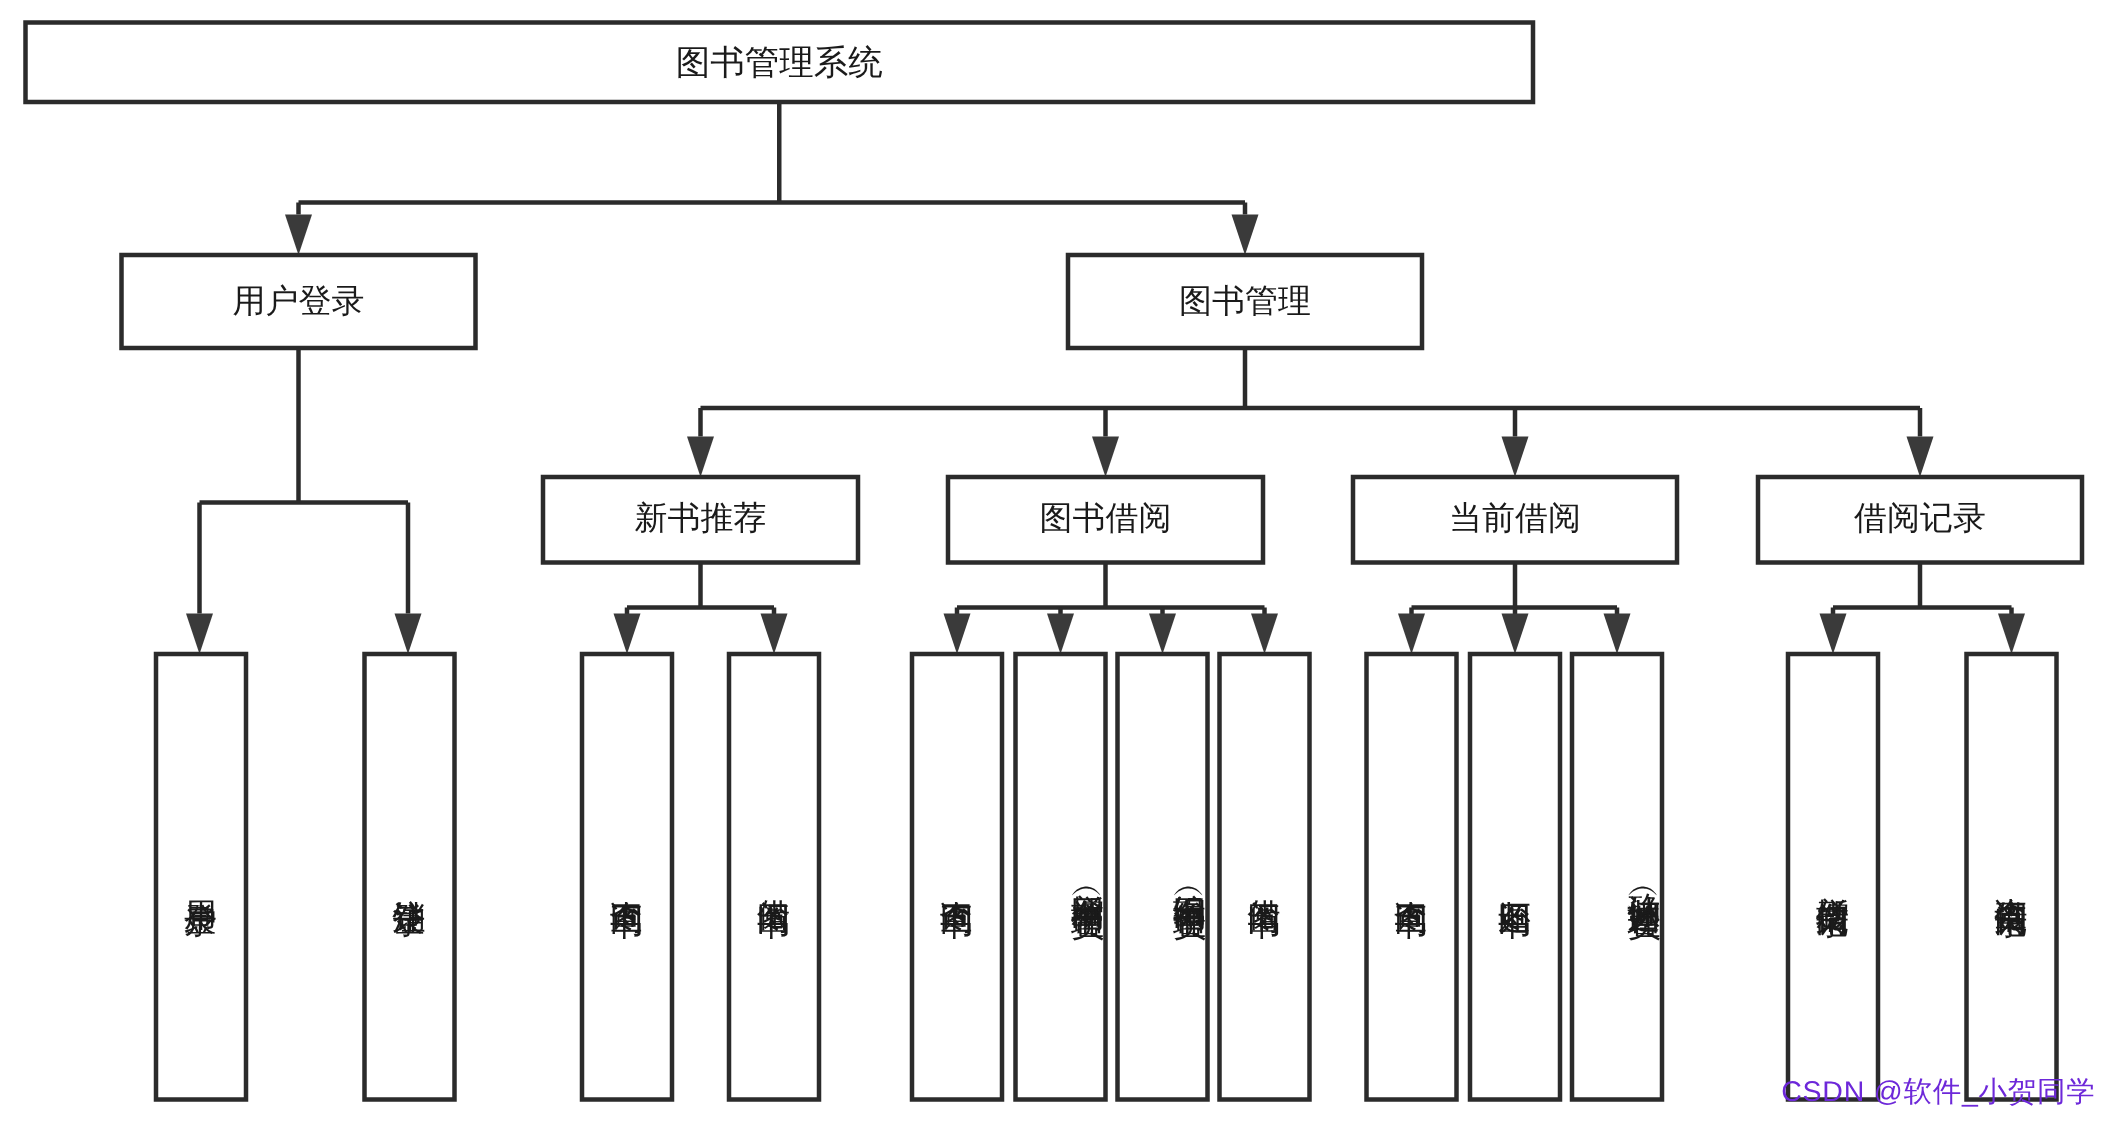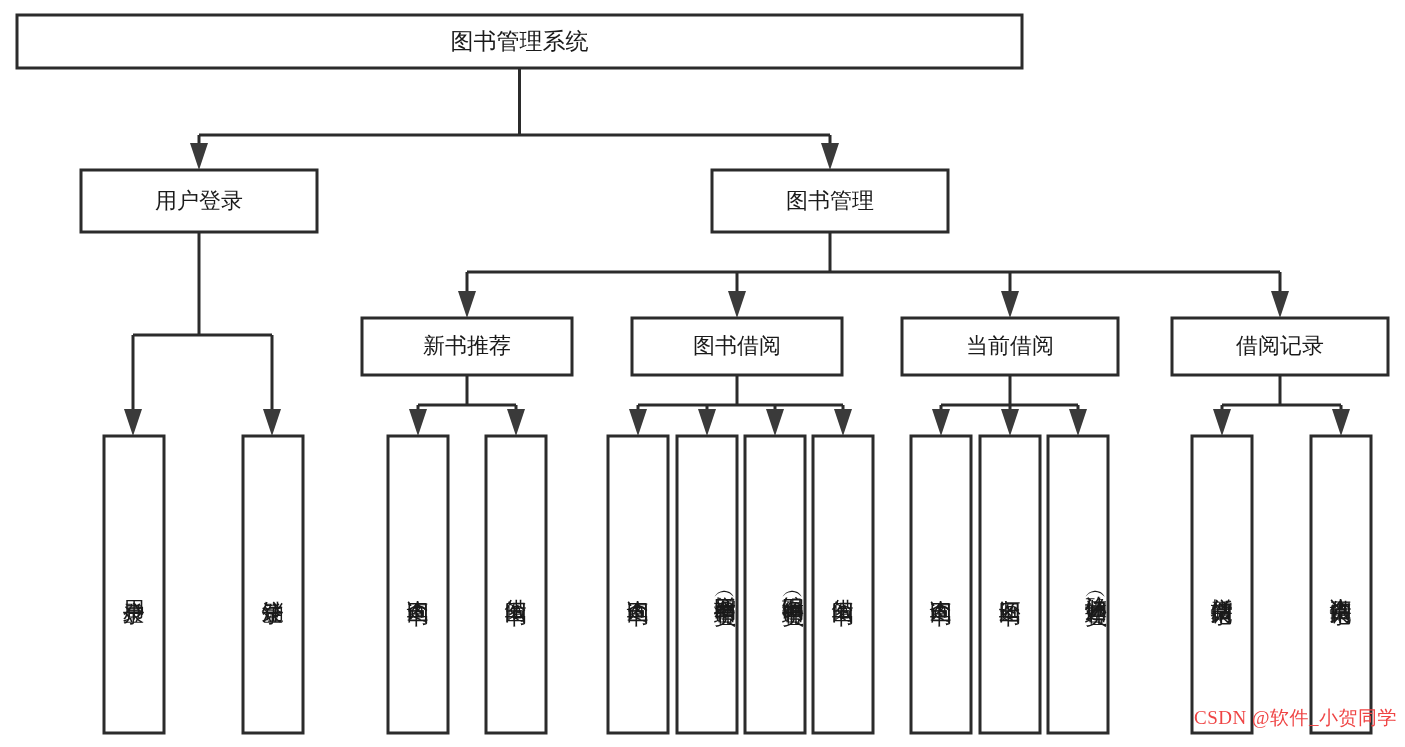--- a/index.html
+++ b/index.html
@@ -68,24 +68,24 @@
     display: flex;
     align-items: center;
     justify-content: center;
     text-align: center;
     white-space: nowrap;
     pointer-events: none;
   }
   #watermark {
     position: absolute;
     right: 8px;
-    bottom: 16px;
-    font-family: Liberation Serif, serif;
+    bottom: 6px;
+    font-family: Liberation Sans, sans-serif;
     font-size: 19px;
-    color: #ef4444;
+    color: #6d28d9;
     letter-spacing: 0.5px;
     white-space: nowrap;
   }
 </style>
 </head>
 <body>
 
 <div id="diagram-root">
 
   <svg id="tree-svg" viewBox="0 0 1405 747">

